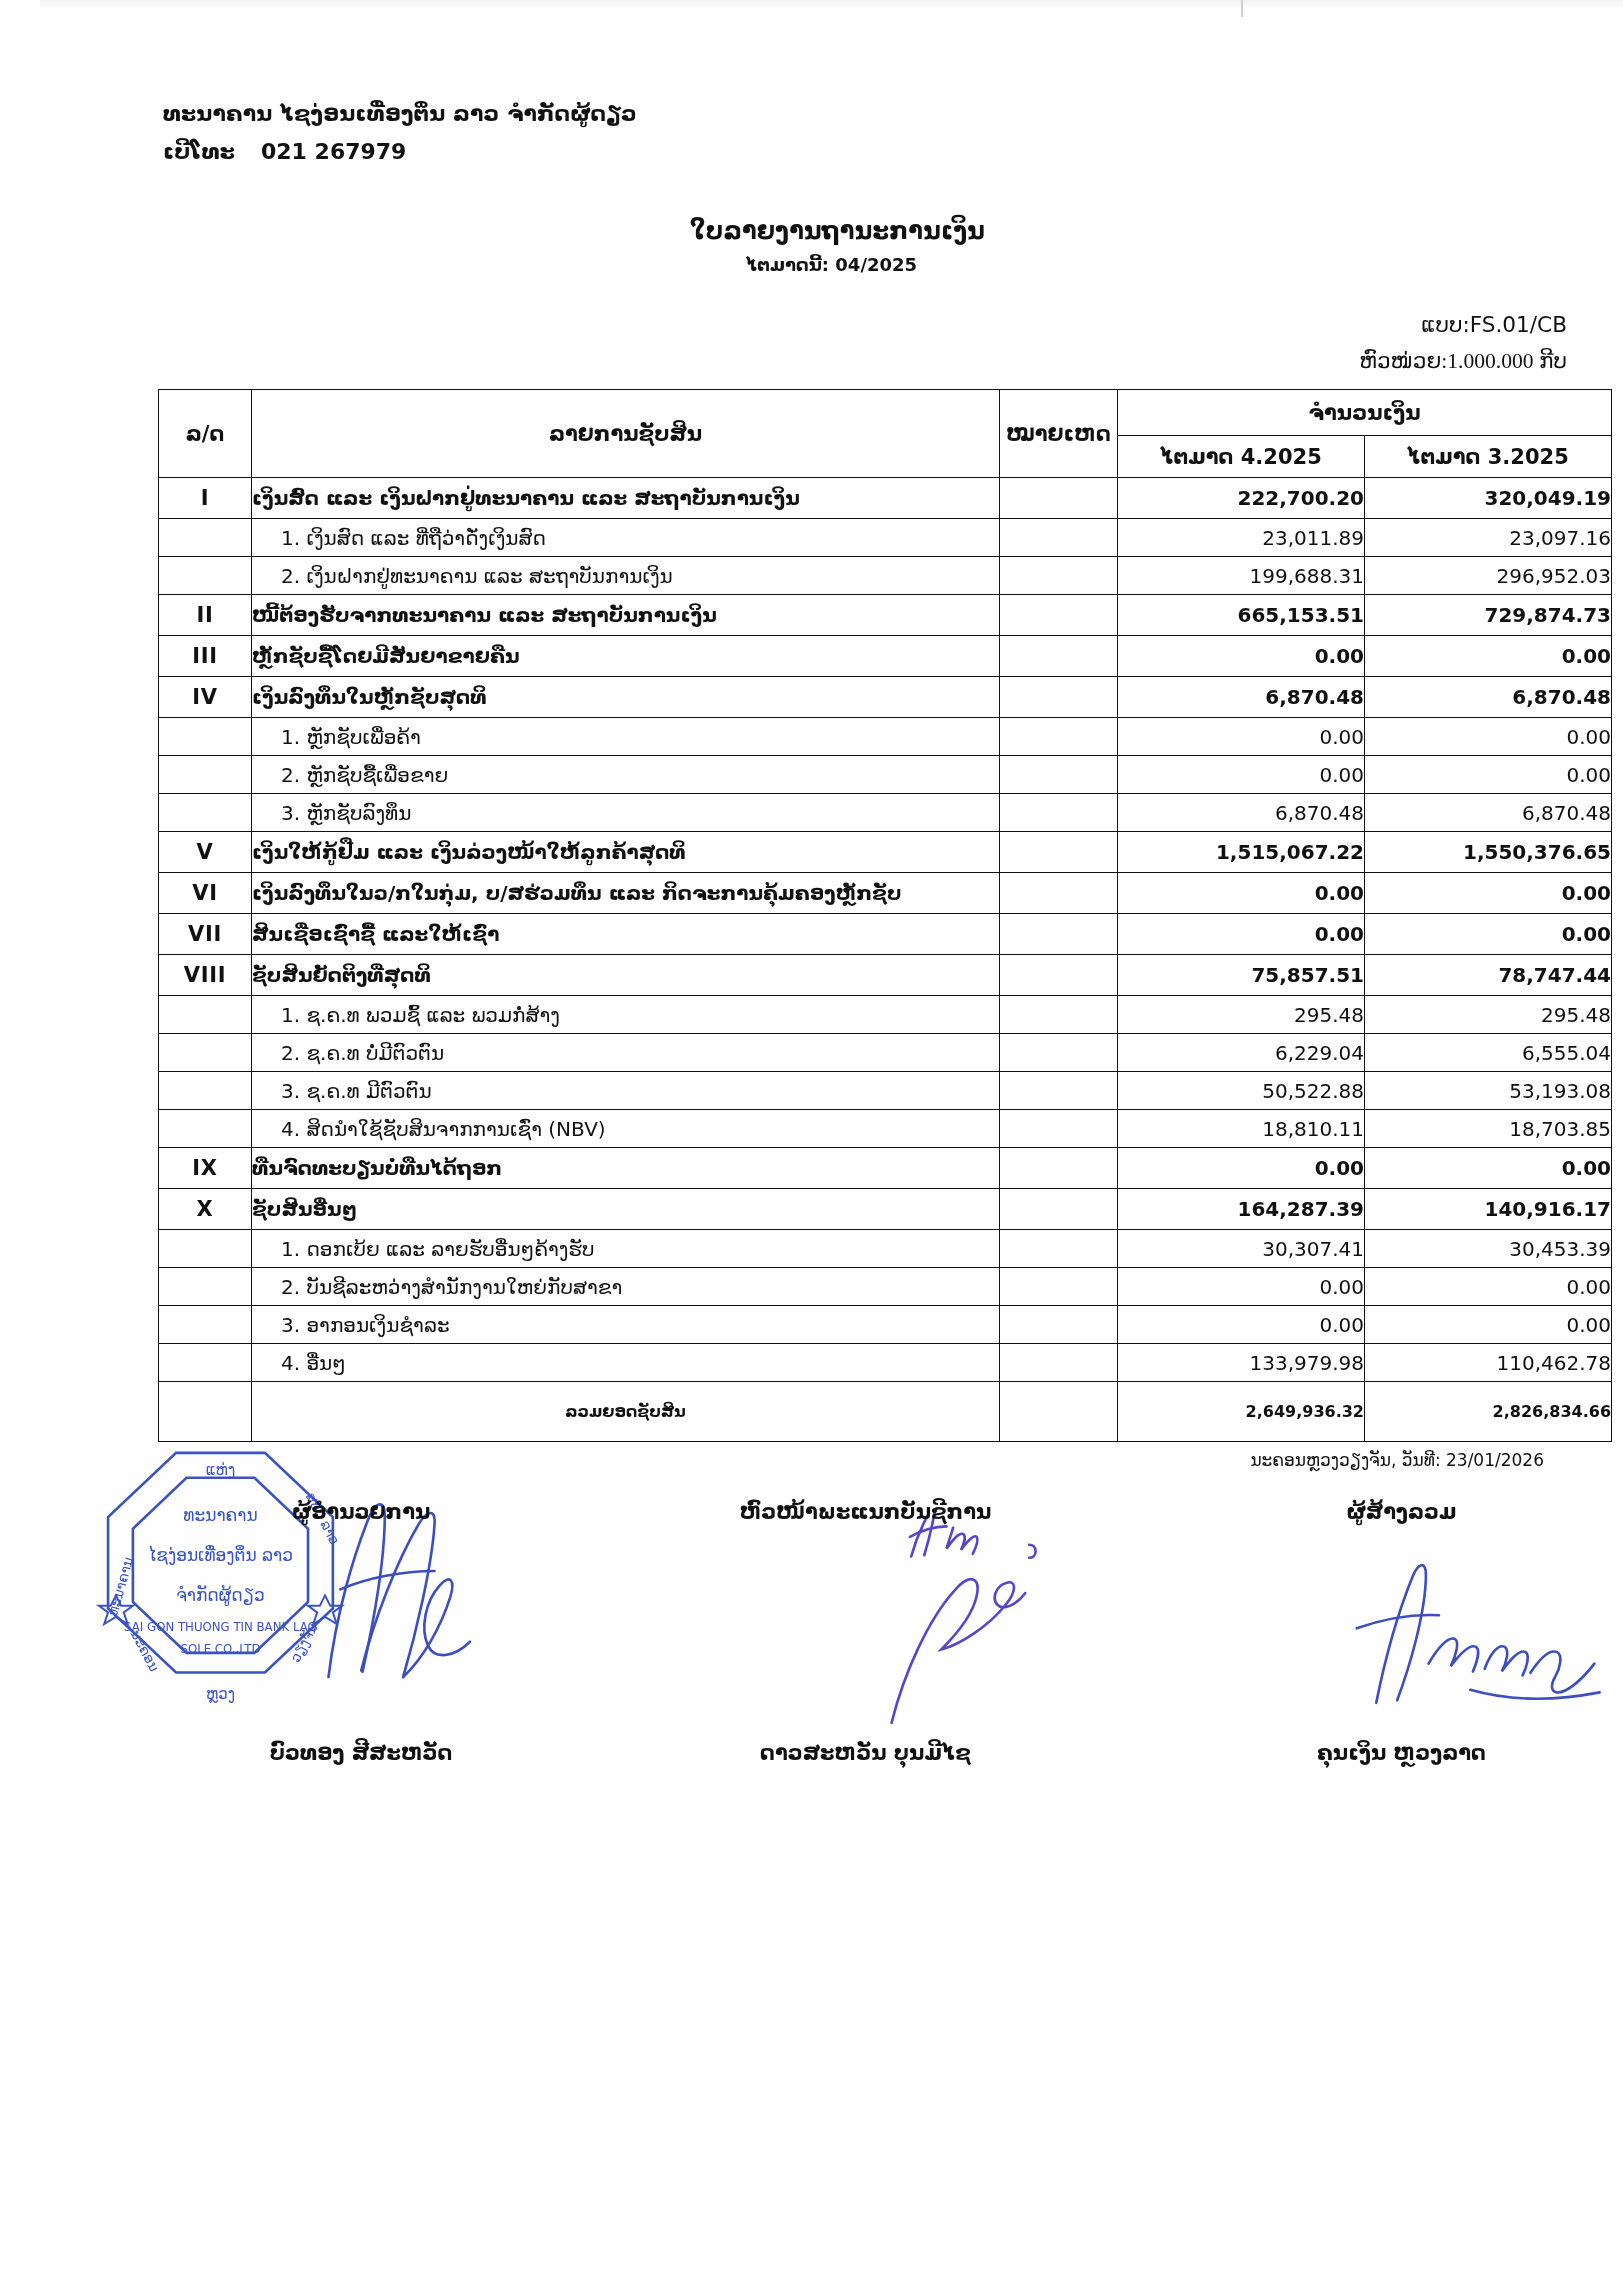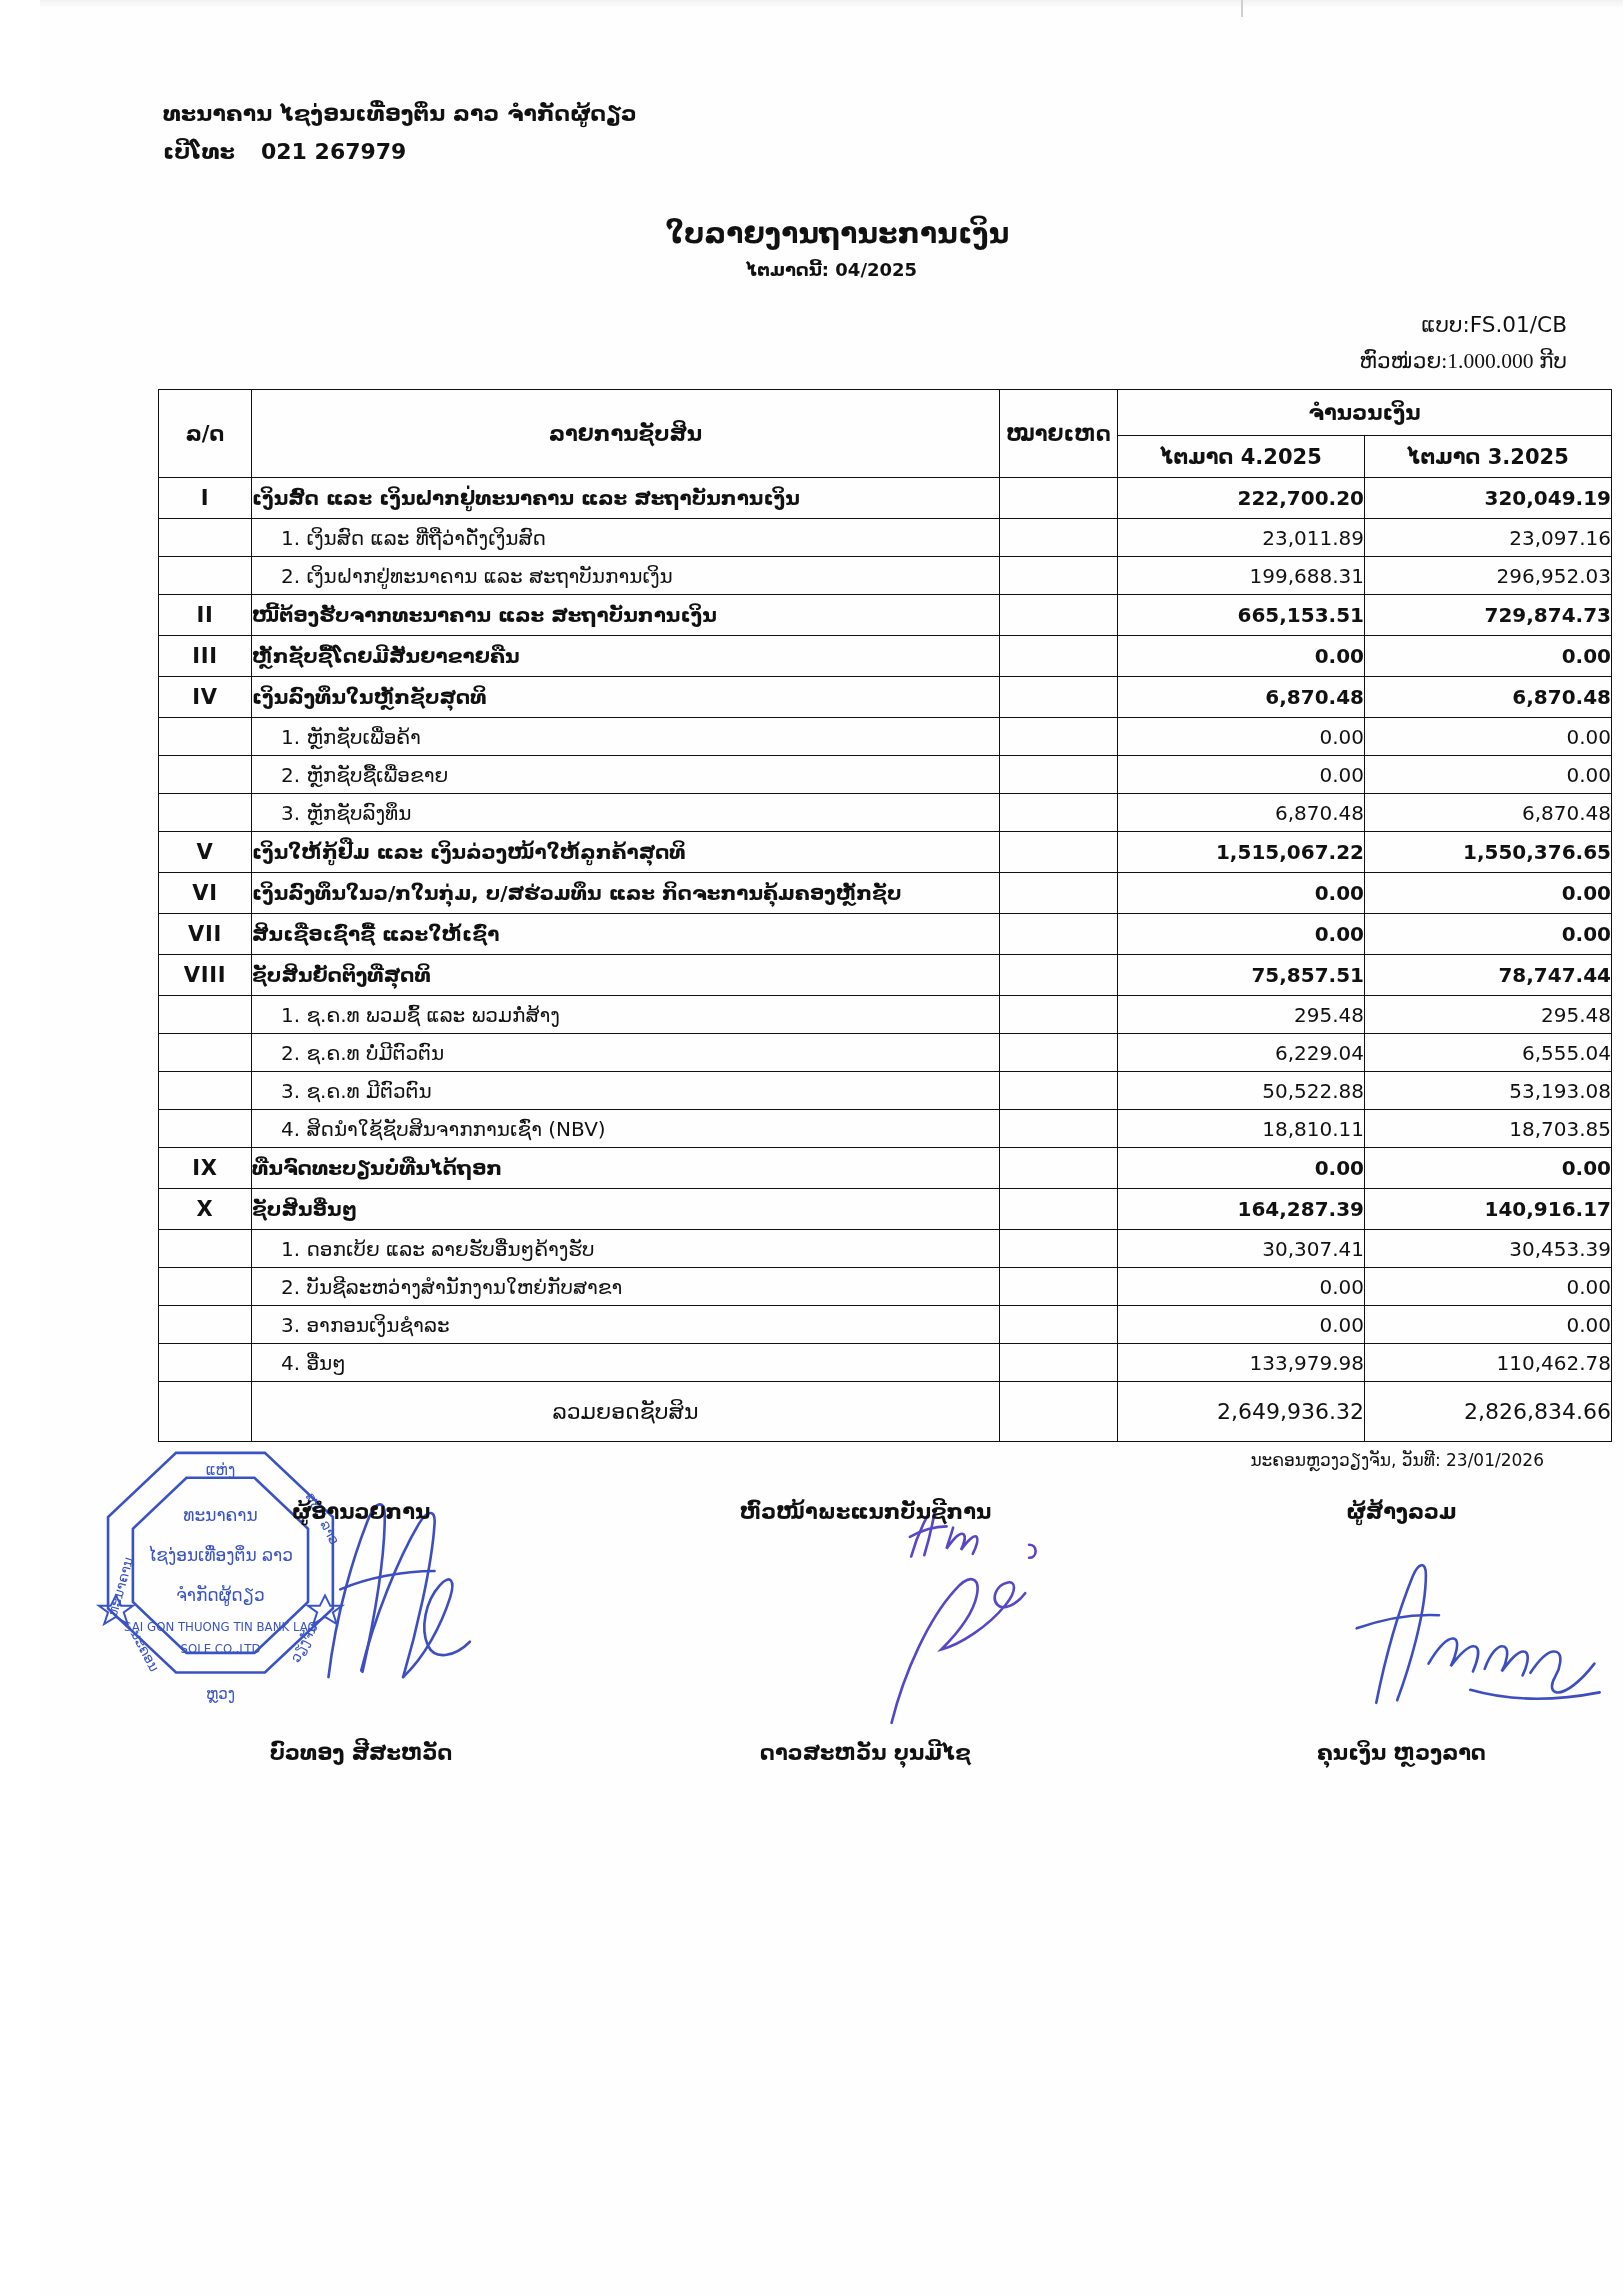--- a/index.html
+++ b/index.html
@@ -61,21 +61,21 @@
   .hdr-phone-label { display: inline-block; min-width: 98px; }
   .hdr-phone-value { display: inline-block; }
 
   .title-block {
     position: absolute;
     left: 0; right: 0;
     top: 217px;
     text-align: center;
   }
   .doc-title {
-    font-size: 28px;
+    font-size: 24px;
     font-weight: 700;
     letter-spacing: 0.2px;
     padding-left: 12px;
   }
   .doc-period {
     font-size: 18px;
     font-weight: 600;
     margin-top: 9.2px;
   }
 
@@ -142,21 +142,21 @@
     text-align: right;
     padding-right: 10.5px;
     font-variant-numeric: tabular-nums;
   }
   tr.main td { font-weight: 700; }
   tr.main td.desc { font-weight: 700; }
   tr.sub-row td { font-weight: 400; }
   tr.main    { height: 41px; }
   tr.sub-row { height: 38px; }
   tr.total   { height: 60px; }
-  tr.total td { font-weight: 400; font-size: 22px; }
+  tr.total td { font-weight: 700; font-size: 16px; }
   td.total-label {
     text-align: center;
     font-weight: 700;
     font-size: 21.6px;
   }
   td.blank { border-left: 1.3px solid #111; }
 
   
   .sig-date {
     position: absolute;

